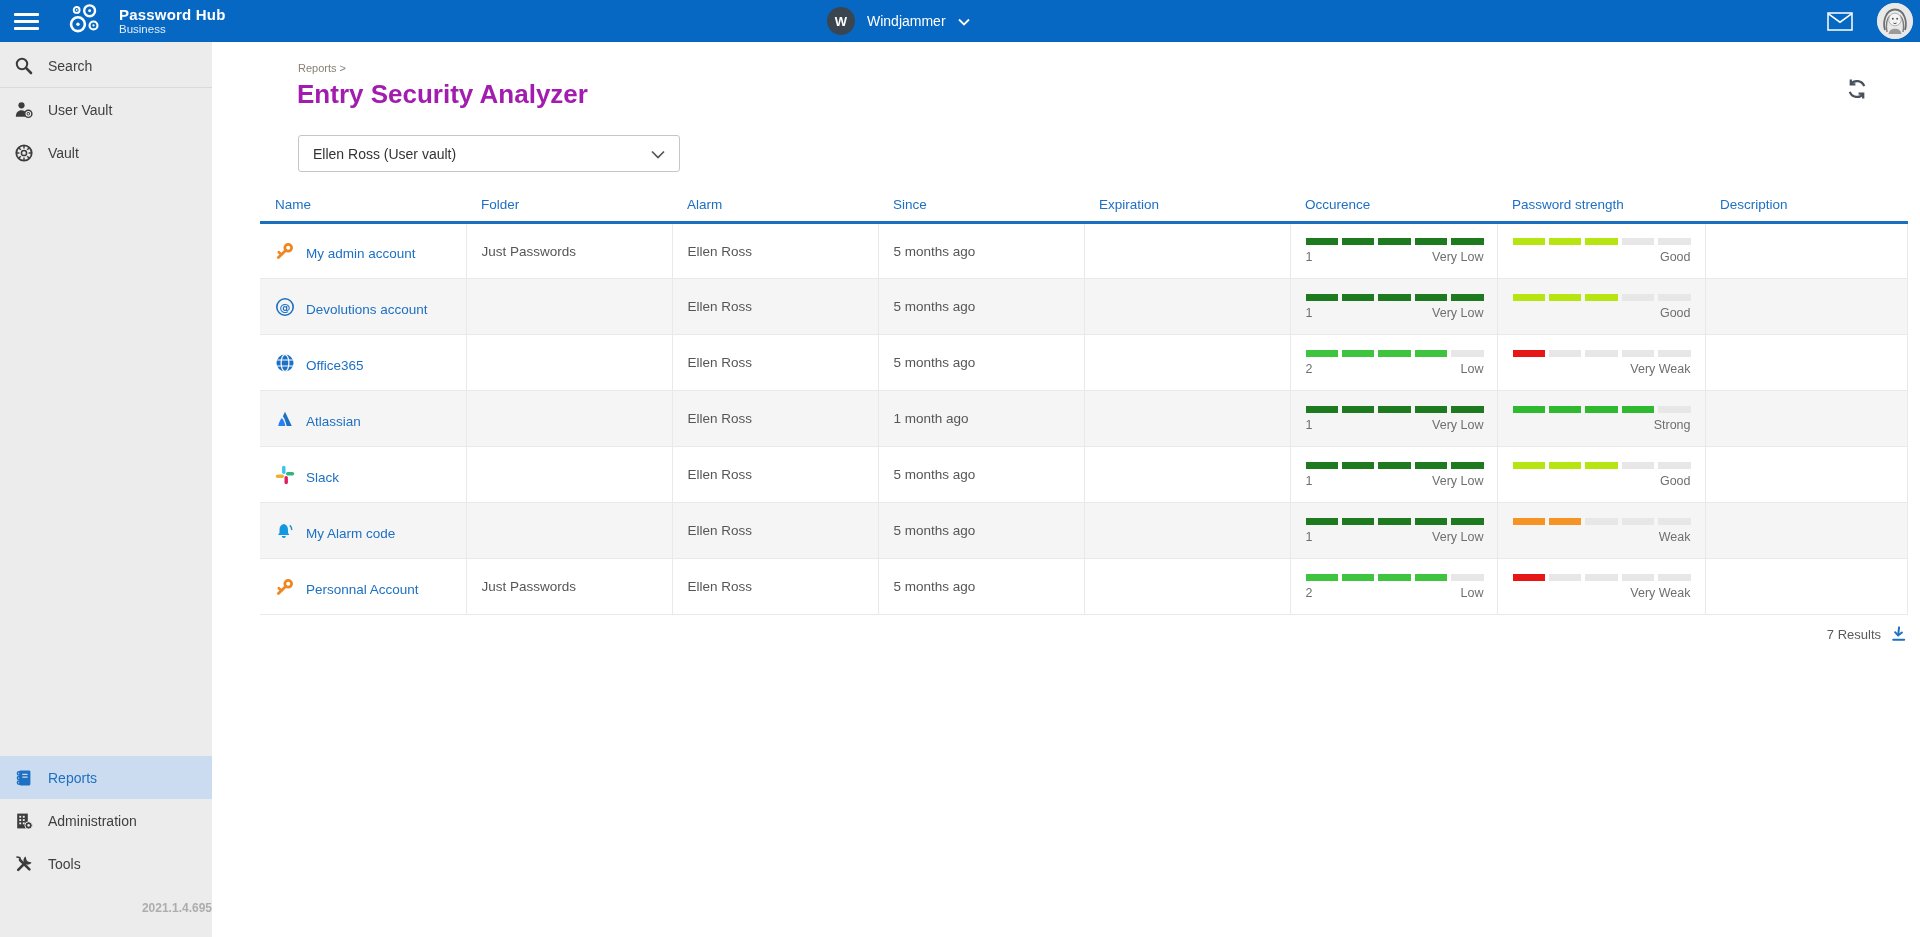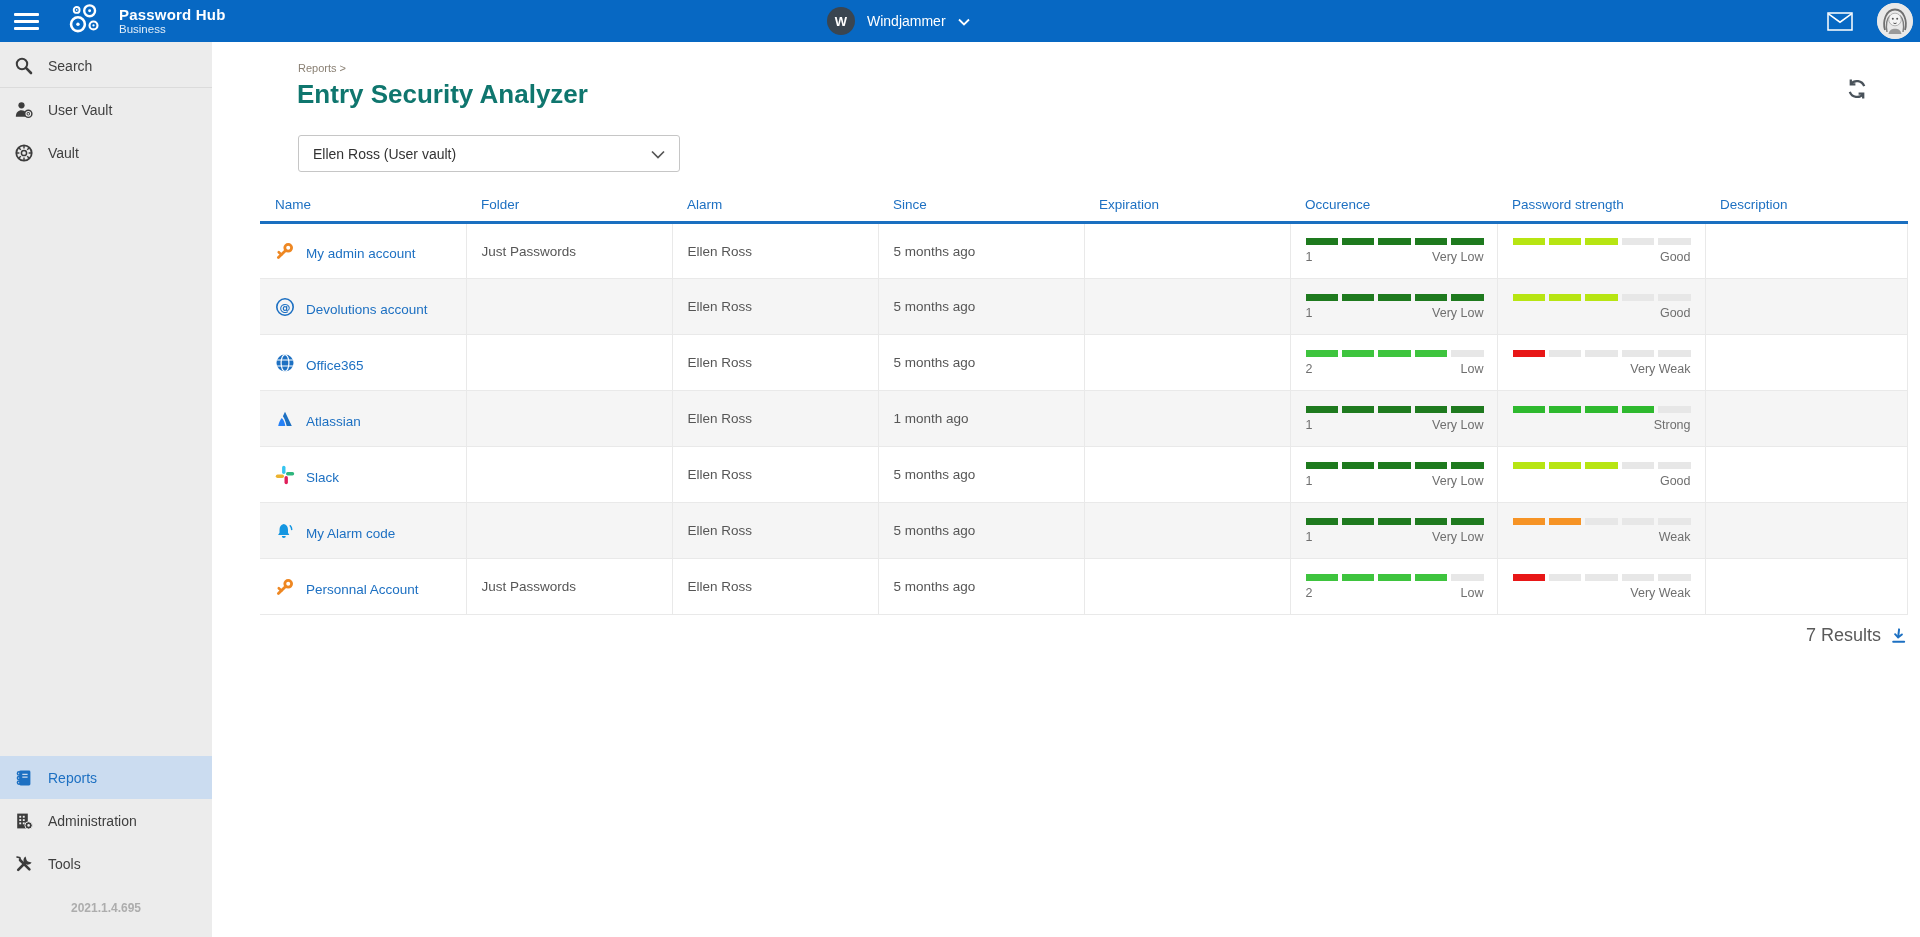--- a/index.html
+++ b/index.html
@@ -24,48 +24,48 @@
   .top-right { position:absolute; right:0; top:0; height:42px; display:flex; align-items:center; gap:24px; padding-right:7px; }
   .avatar { width:36px; height:36px; border-radius:50%; overflow:hidden; background:#e6e6e6; cursor:pointer; flex:0 0 36px; }
 
   
   .sidebar { position:absolute; top:42px; left:0; bottom:0; width:212px; background:#ececec; display:flex; flex-direction:column; padding-top:3px; }
   .side-item { height:43px; display:flex; align-items:center; gap:13px; padding-left:13px; font-size:14px; color:#3f3f3f; cursor:pointer; flex:0 0 43px; }
   .side-item .sicon { width:22px; height:22px; flex:0 0 22px; display:flex; align-items:center; justify-content:center; }
   .side-item.divided { border-bottom:1px solid #dbdbdb; }
   .side-item.active { background:#cbdcf0; color:#1d70c2; }
   .side-bottom { margin-top:auto; }
-  .version { text-align:center; font-size:12px; font-weight:bold; color:#adadad; margin:16px 0 22px; }
+  .version { text-align:right; font-size:12px; font-weight:bold; color:#adadad; margin:16px 0 22px; }
 
   
   .main { position:absolute; left:252px; top:42px; right:0; bottom:0; background:#fff; }
   .breadcrumb { margin:20px 0 0 46px; font-size:11px; color:#8a8074; }
   .breadcrumb a { color:#8a8074; text-decoration:none; cursor:pointer; }
-  .page-title { margin:5px 12px 0 45px; font-size:26px; font-weight:600; color:#0f766e; }
+  .page-title { margin:5px 12px 0 45px; font-size:26px; font-weight:600; color:#a21caf; }
   .refresh-btn { position:absolute; top:35px; right:51px; width:24px; height:24px; cursor:pointer; }
 
   .selector { margin:25px 0 0 46px; width:382px; height:37px; border:1px solid #c6c6c6; border-radius:3px; background:#fff; display:flex; align-items:center; justify-content:space-between; padding:0 14px; font-size:14px; color:#333; cursor:pointer; }
 
   .table-wrap { margin:25px 0 0 8px; width:1647px; }
   table { border-collapse:collapse; width:1647px; table-layout:fixed; }
   thead th { text-align:left; font-weight:400; font-size:13.5px; color:#1d70c2; padding:0 0 9px 15px; border-bottom:3px solid #1a6fc0; cursor:pointer; }
   tbody tr { height:56px; background:#fff; }
   tbody tr.alt { background:#f5f5f5; }
   tbody tr { border-bottom:1px solid #e9e9e9; }
   tbody td { border-right:1px solid #e9e9e9; padding:0 0 0 15px; font-size:13.5px; color:#565656; vertical-align:middle; overflow:hidden; }
   .entry { display:flex; align-items:flex-end; gap:11px; }
   .entry a { color:#1d70c2; text-decoration:none; cursor:pointer; white-space:nowrap; }
   .ricon { width:20px; height:20px; flex:0 0 20px; }
   .barwrap { width:178px; }
   .bar { display:flex; gap:4px; height:7px; }
   .seg { flex:1; }
   .bar-labels { display:flex; justify-content:space-between; margin-top:5px; font-size:12.5px; color:#6f6f6f; }
   .bar-labels.right { justify-content:flex-end; }
 
-  .results { width:1647px; margin:10px 0 0 8px; display:flex; justify-content:flex-end; align-items:center; gap:9px; font-size:18px; color:#5a5a5a; }
+  .results { width:1647px; margin:10px 0 0 8px; display:flex; justify-content:flex-end; align-items:flex-end; gap:9px; font-size:13px; color:#5a5a5a; }
   .dl-icon { width:17px; height:17px; cursor:pointer; }
 </style>
 </head>
 <body>
 
 <header class="topbar">
   <div class="hamburger">
       <span></span>
       <span></span>
       <span></span>

